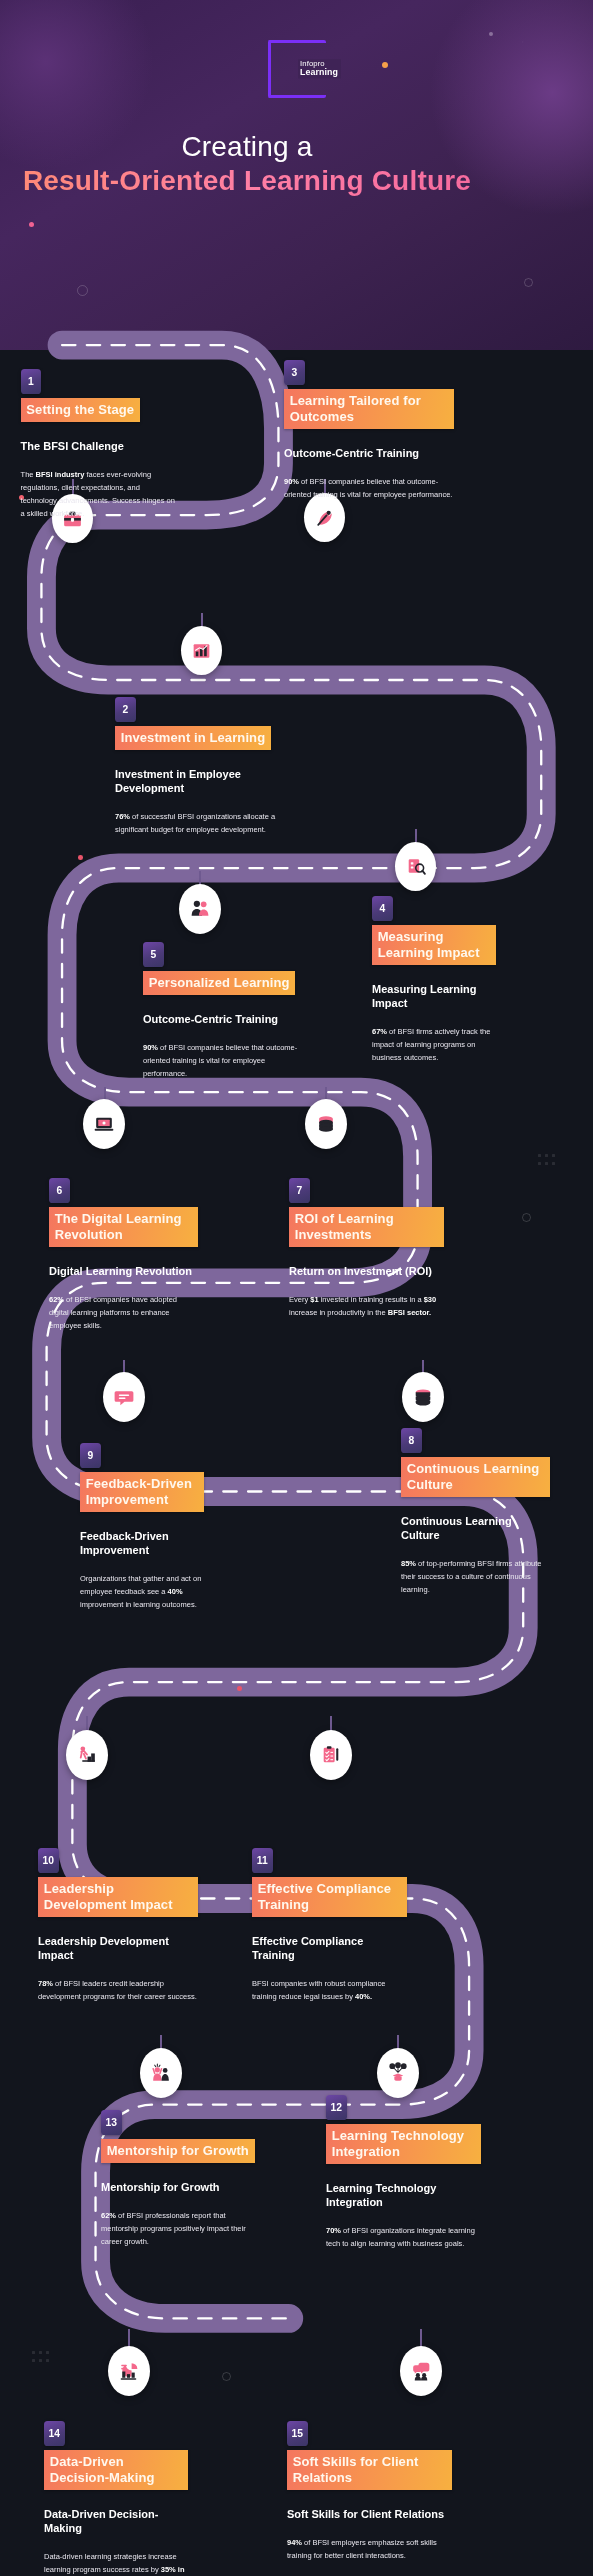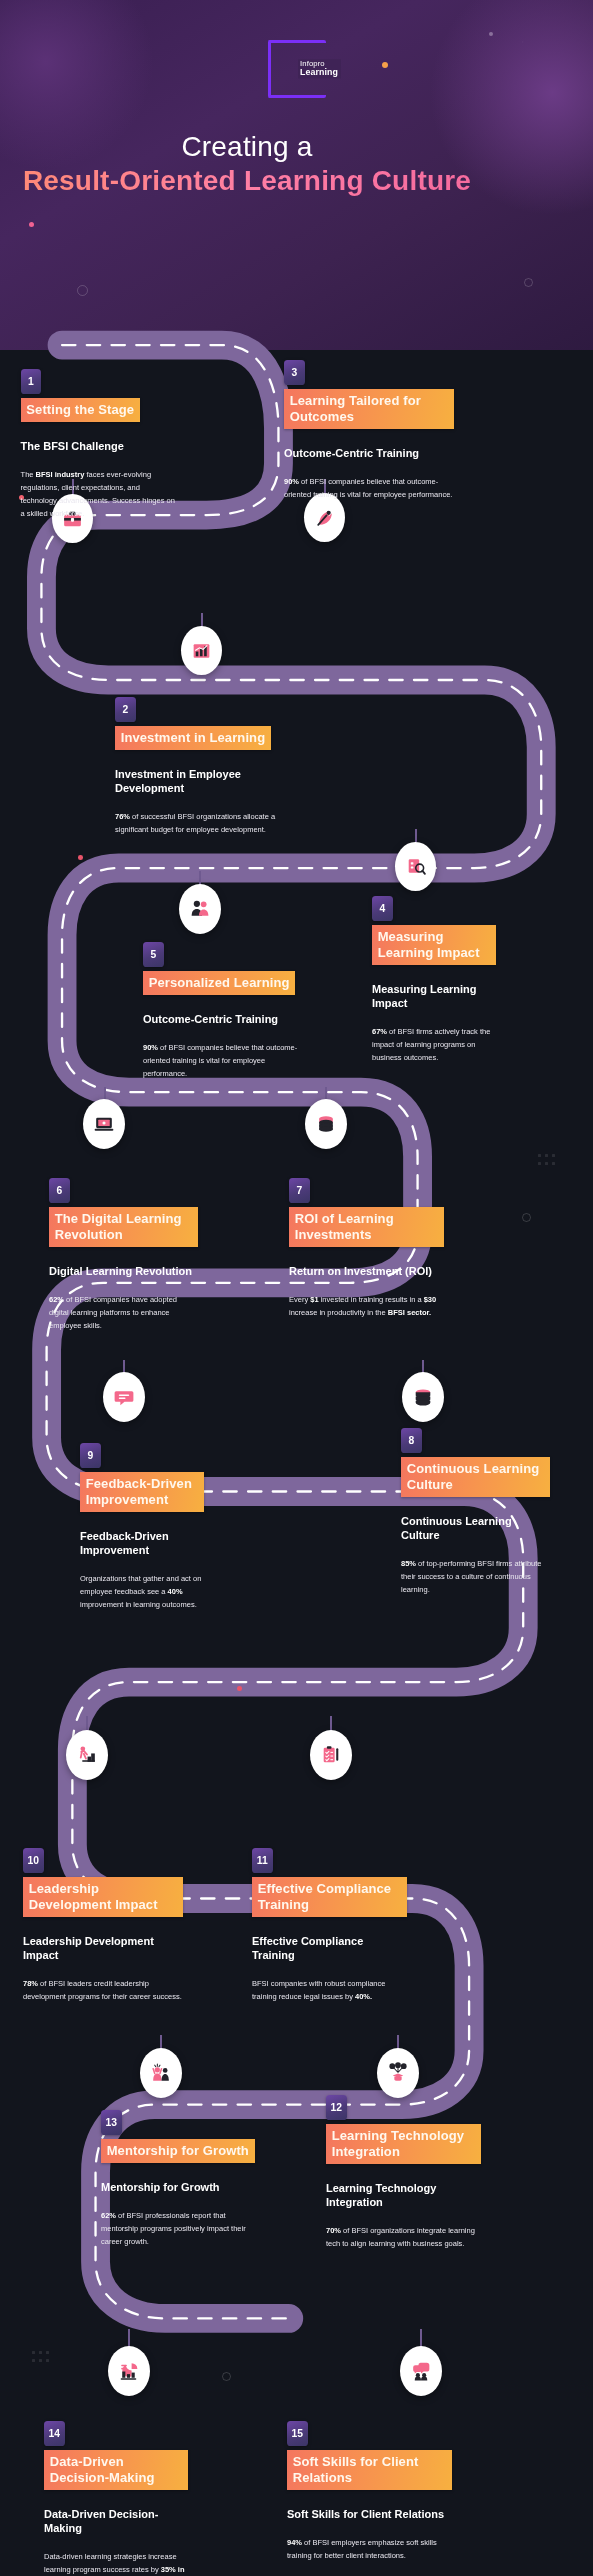--- a/index.html
+++ b/index.html
@@ -470,21 +470,21 @@
   <div class="s-body">Organizations that gather and act on employee feedback see a <b>40%</b> improvement in learning outcomes.</div>
 </div>
 
 <div class="step" style="left:401px;top:1428px;width:149px;">
   <div class="num">8</div>
   <div class="tagwrap"><span class="tag">Continuous Learning Culture</span></div>
   <div class="s-head">Continuous Learning Culture</div>
   <div class="s-body"><b>85%</b> of top-performing BFSI firms attribute their success to a culture of continuous learning.</div>
 </div>
 
-<div class="step" style="left:23px;top:1848px;width:160px;">
+<div class="step" style="left:38px;top:1848px;width:160px;">
   <div class="num">10</div>
   <div class="tagwrap"><span class="tag">Leadership Development Impact</span></div>
   <div class="s-head">Leadership Development Impact</div>
   <div class="s-body"><b>78%</b> of BFSI leaders credit leadership development programs for their career success.</div>
 </div>
 
 <div class="step" style="left:252px;top:1848px;width:155px;">
   <div class="num">11</div>
   <div class="tagwrap"><span class="tag">Effective Compliance Training</span></div>
   <div class="s-head">Effective Compliance Training</div>

